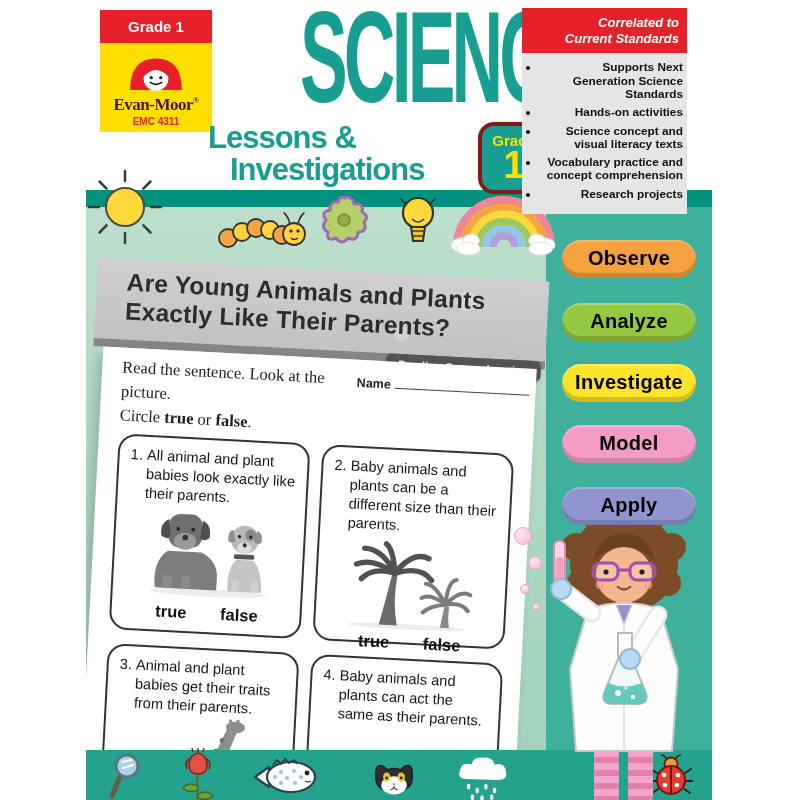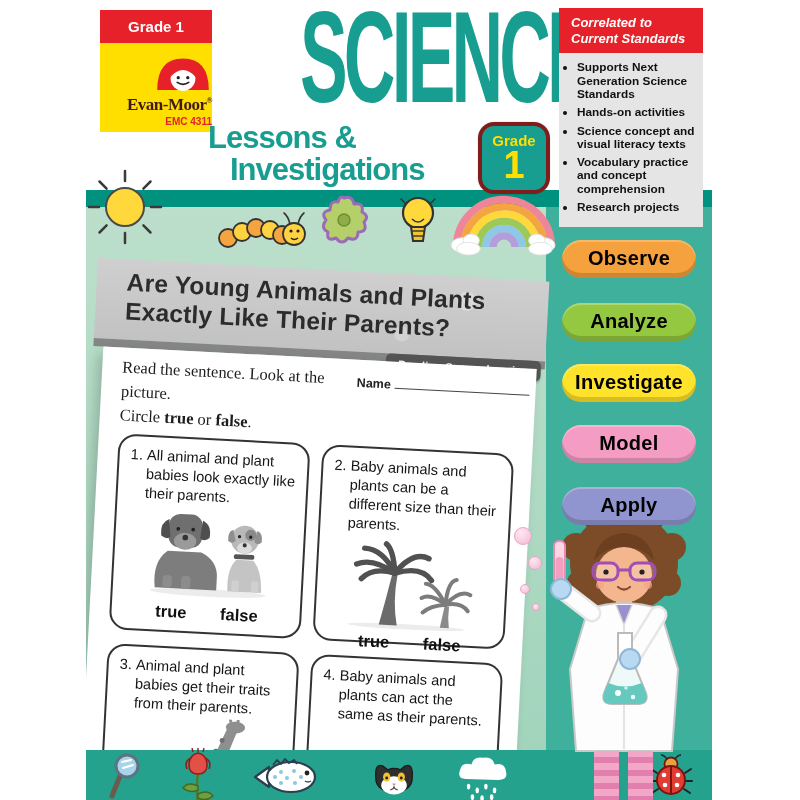--- a/index.html
+++ b/index.html
@@ -2,35 +2,35 @@
 <html><head>
 <meta charset="utf-8">
 <style>
   html,body{margin:0;padding:0;}
   body{width:800px;height:800px;background:#ffffff;font-family:"Liberation Sans",sans-serif;overflow:hidden;position:relative;}
   .cover{position:absolute;left:86px;top:0;width:626px;height:800px;background:#ffffff;overflow:hidden;}
 
   
   .grade-flag{position:absolute;left:14px;top:10px;width:112px;z-index:9;}
   .flag-red{background:#E62129;color:#fff;font-weight:bold;font-size:15px;text-align:center;padding:8px 0;}
-  .flag-yellow{background:#FFDF00;text-align:right;padding:6px 0 5px;}
+  .flag-yellow{background:#FFDF00;text-align:center;padding:6px 0 5px;}
   .logo-name{font-family:"Liberation Serif",serif;font-weight:bold;font-size:17px;color:#3f1a16;letter-spacing:-.5px;}
   .logo-name sup{font-size:8px;}
   .logo-emc{color:#E62129;font-size:10px;font-weight:bold;margin-top:1px;}
 
   .big-title{position:absolute;left:95px;top:-8px;width:352px;text-align:center;z-index:9;}
   .big-title span{display:inline-block;font-size:130px;font-weight:bold;color:#189E90;letter-spacing:-7px;transform:scaleX(.55);transform-origin:center;line-height:1;}
   .sub1{position:absolute;left:122px;top:120px;font-size:31px;font-weight:bold;color:#189E90;letter-spacing:-1px;z-index:9;}
   .sub2{position:absolute;left:144px;top:152px;font-size:31px;font-weight:bold;color:#189E90;letter-spacing:-1px;z-index:9;}
 
   .grade-badge{position:absolute;left:392px;top:122px;width:64px;height:64px;background:#189E90;border:4px solid #7f1d1d;border-radius:16px;text-align:center;z-index:9;box-shadow:0 0 0 1px rgba(0,0,0,.05);}
   .grade-badge .gb-label{color:#FFDF00;font-weight:bold;font-size:15px;margin-top:6px;}
   .grade-badge .gb-num{color:#FFDF00;font-weight:bold;font-size:38px;line-height:.85;}
 
-  .correlated{position:absolute;left:473px;top:8px;width:144px;z-index:9;}
+  .correlated{position:absolute;left:436px;top:8px;width:165px;z-index:9;text-align:right;}
   .corr-head{background:#E62129;color:#fff;font-weight:bold;font-style:italic;font-size:13px;line-height:1.2;padding:7px 8px 7px 12px;}
   .corr-body{background:#e5e5e5;padding:8px 4px 8px 2px;min-height:120px;}
   .corr-body ul{margin:0;padding-left:16px;}
   .corr-body li{font-size:11.8px;font-weight:bold;color:#111;line-height:1.13;margin-bottom:5px;}
 
   
   .dark-bar{position:absolute;left:0;top:190px;width:626px;height:17px;background:#00927E;z-index:2;}
   .main-bg{position:absolute;left:0;top:207px;width:626px;height:543px;background:#3FB09B;z-index:1;}
   .light-panel{position:absolute;left:0;top:0;width:460px;height:543px;background:linear-gradient(180deg,#BCDFCB 0%,#A2D4BC 100%);}
   .bottom-strip{position:absolute;left:0;top:750px;width:626px;height:50px;background:#24A28E;z-index:5;}

